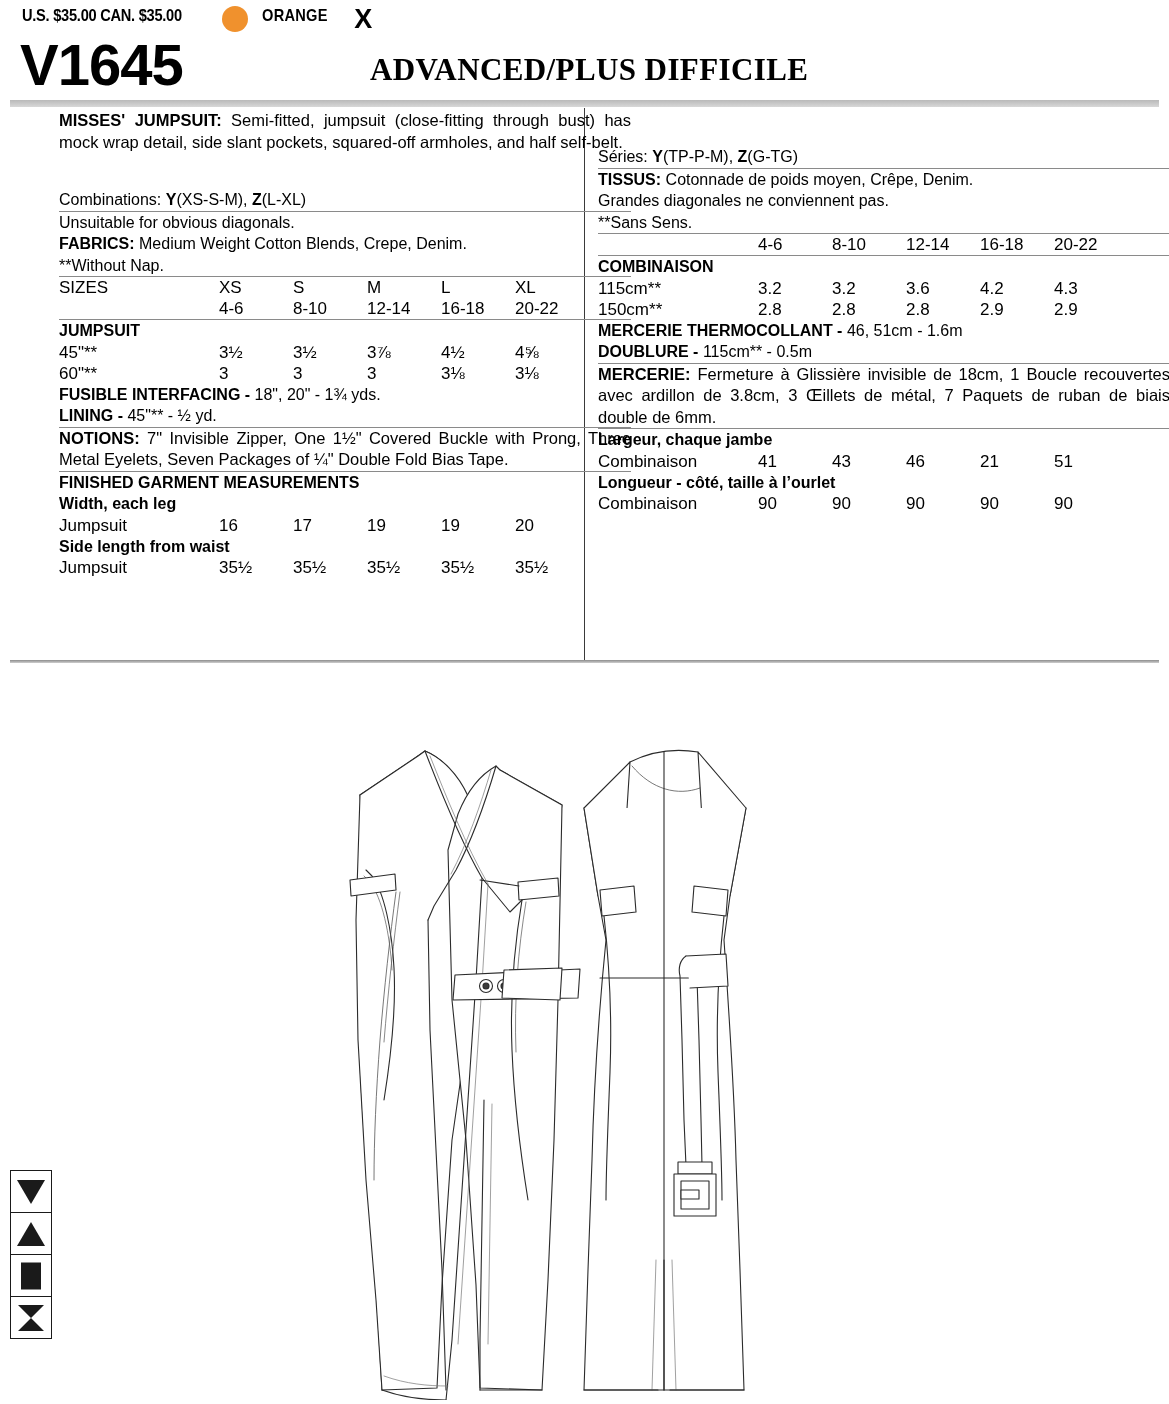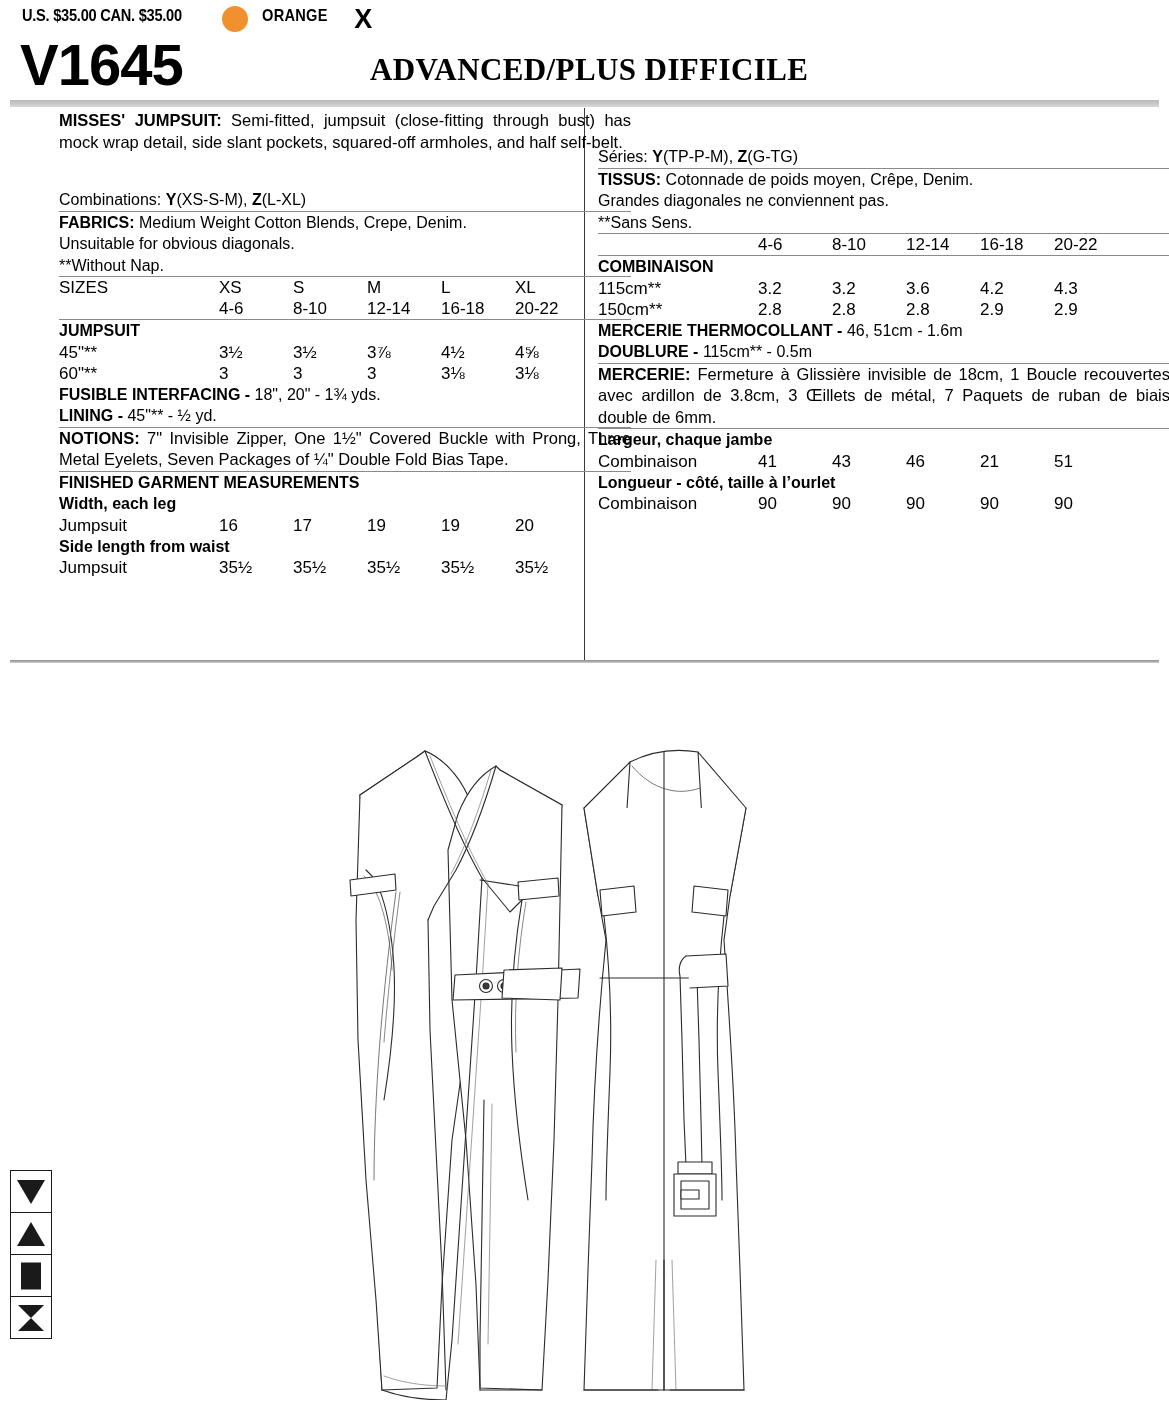--- a/index.html
+++ b/index.html
@@ -218,22 +218,22 @@
   <div class="col col-left">
 
     <p class="desc"><b>MISSES' JUMPSUIT:</b><span> Semi-fitted, jumpsuit (close-fitting through bust) has mock wrap detail, side slant pockets, squared-off armholes, and half self-belt.</span></p>
 
     <div class="spacer-gap"></div>
 
     <p class="line"><span>Combinations: </span><b>Y</b><span>(XS-S-M), </span><b>Z</b><span>(L-XL)</span></p>
 
     <div class="rule"></div>
 
+    <p class="line">Unsuitable for obvious diagonals.</p>
     <p class="line"><b>FABRICS:</b><span> Medium Weight Cotton Blends, Crepe, Denim.</span></p>
-    <p class="line">Unsuitable for obvious diagonals.</p>
     <p class="line">**Without Nap.</p>
 
     <div class="rule"></div>
 
     <table class="sizes">
       <tbody>
           <tr>
         <td class="lab">SIZES</td>
         <td class="v">XS</td>
         <td class="v">S</td>

